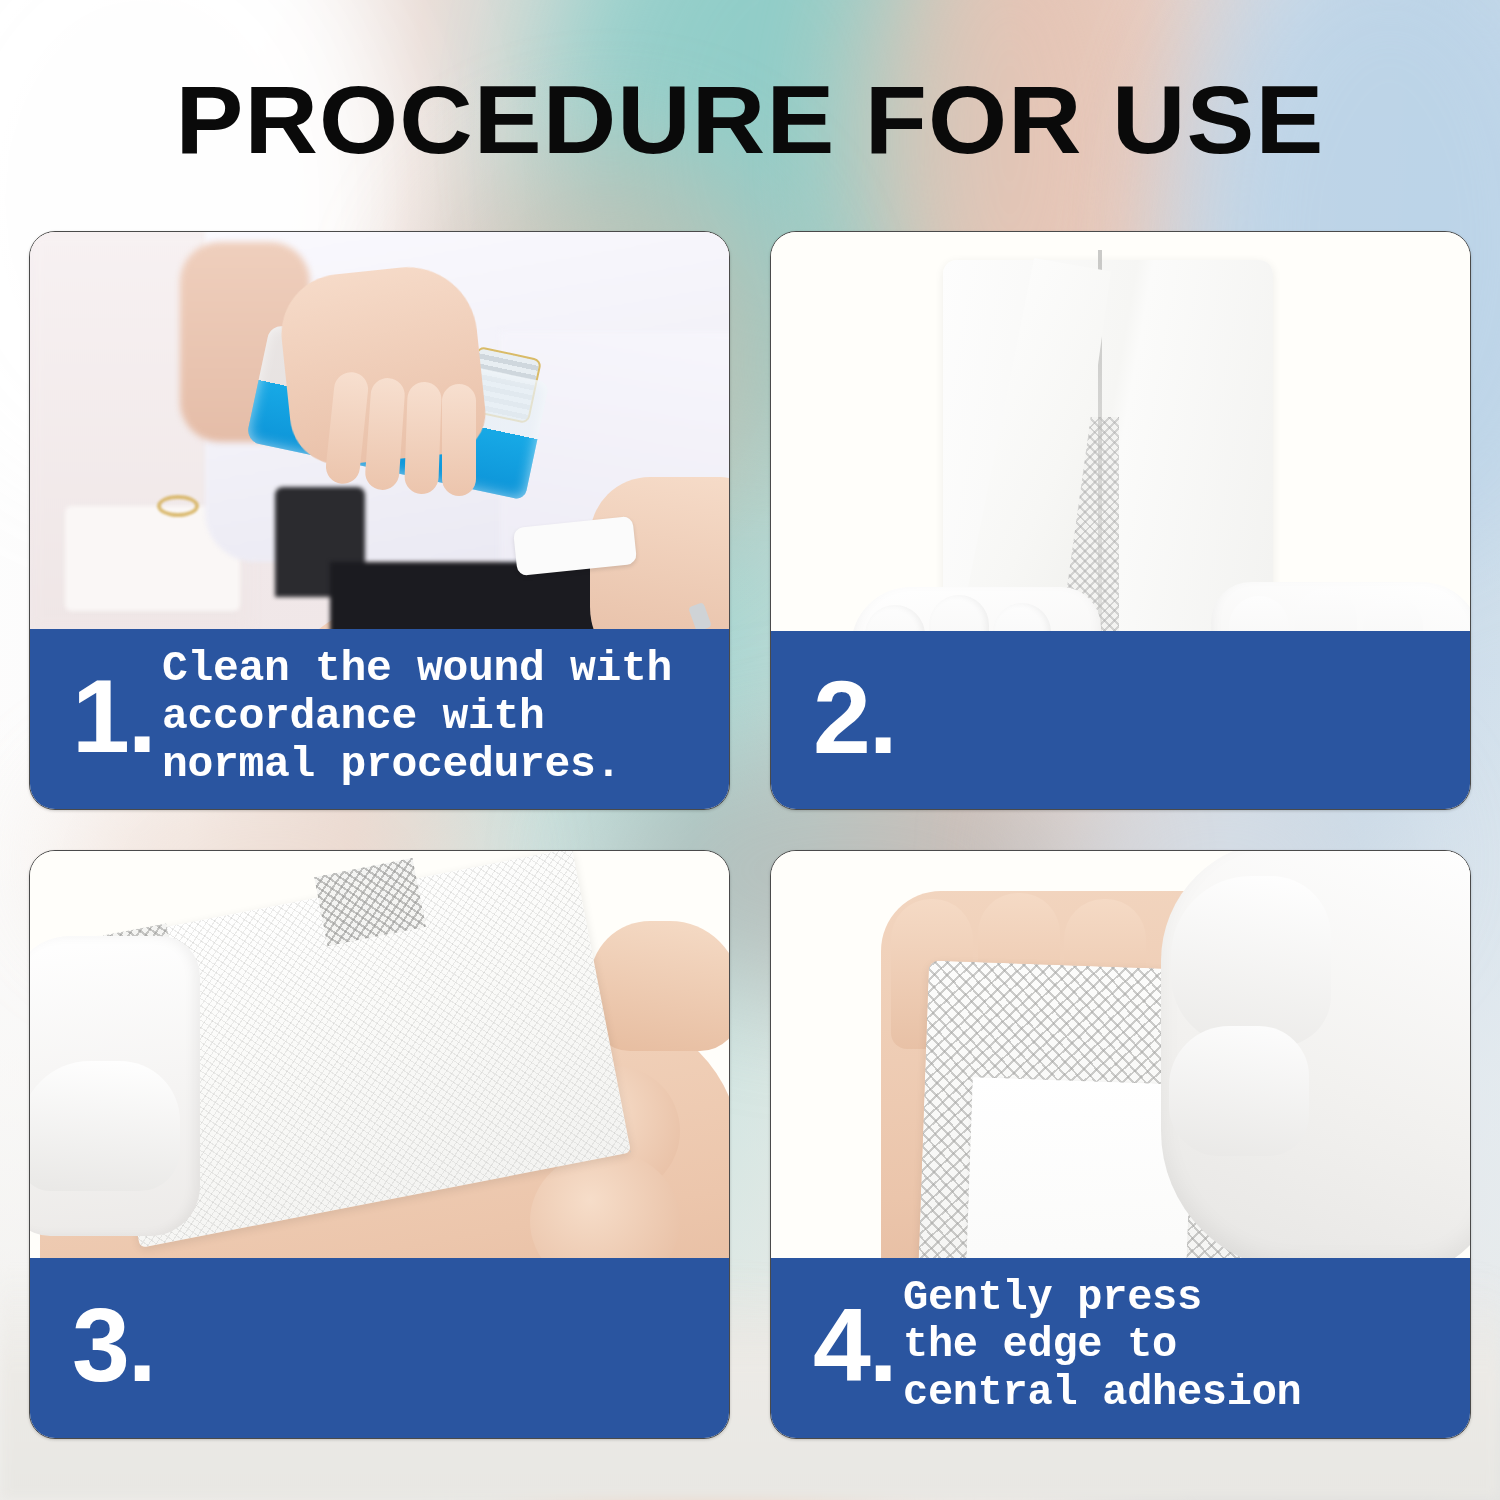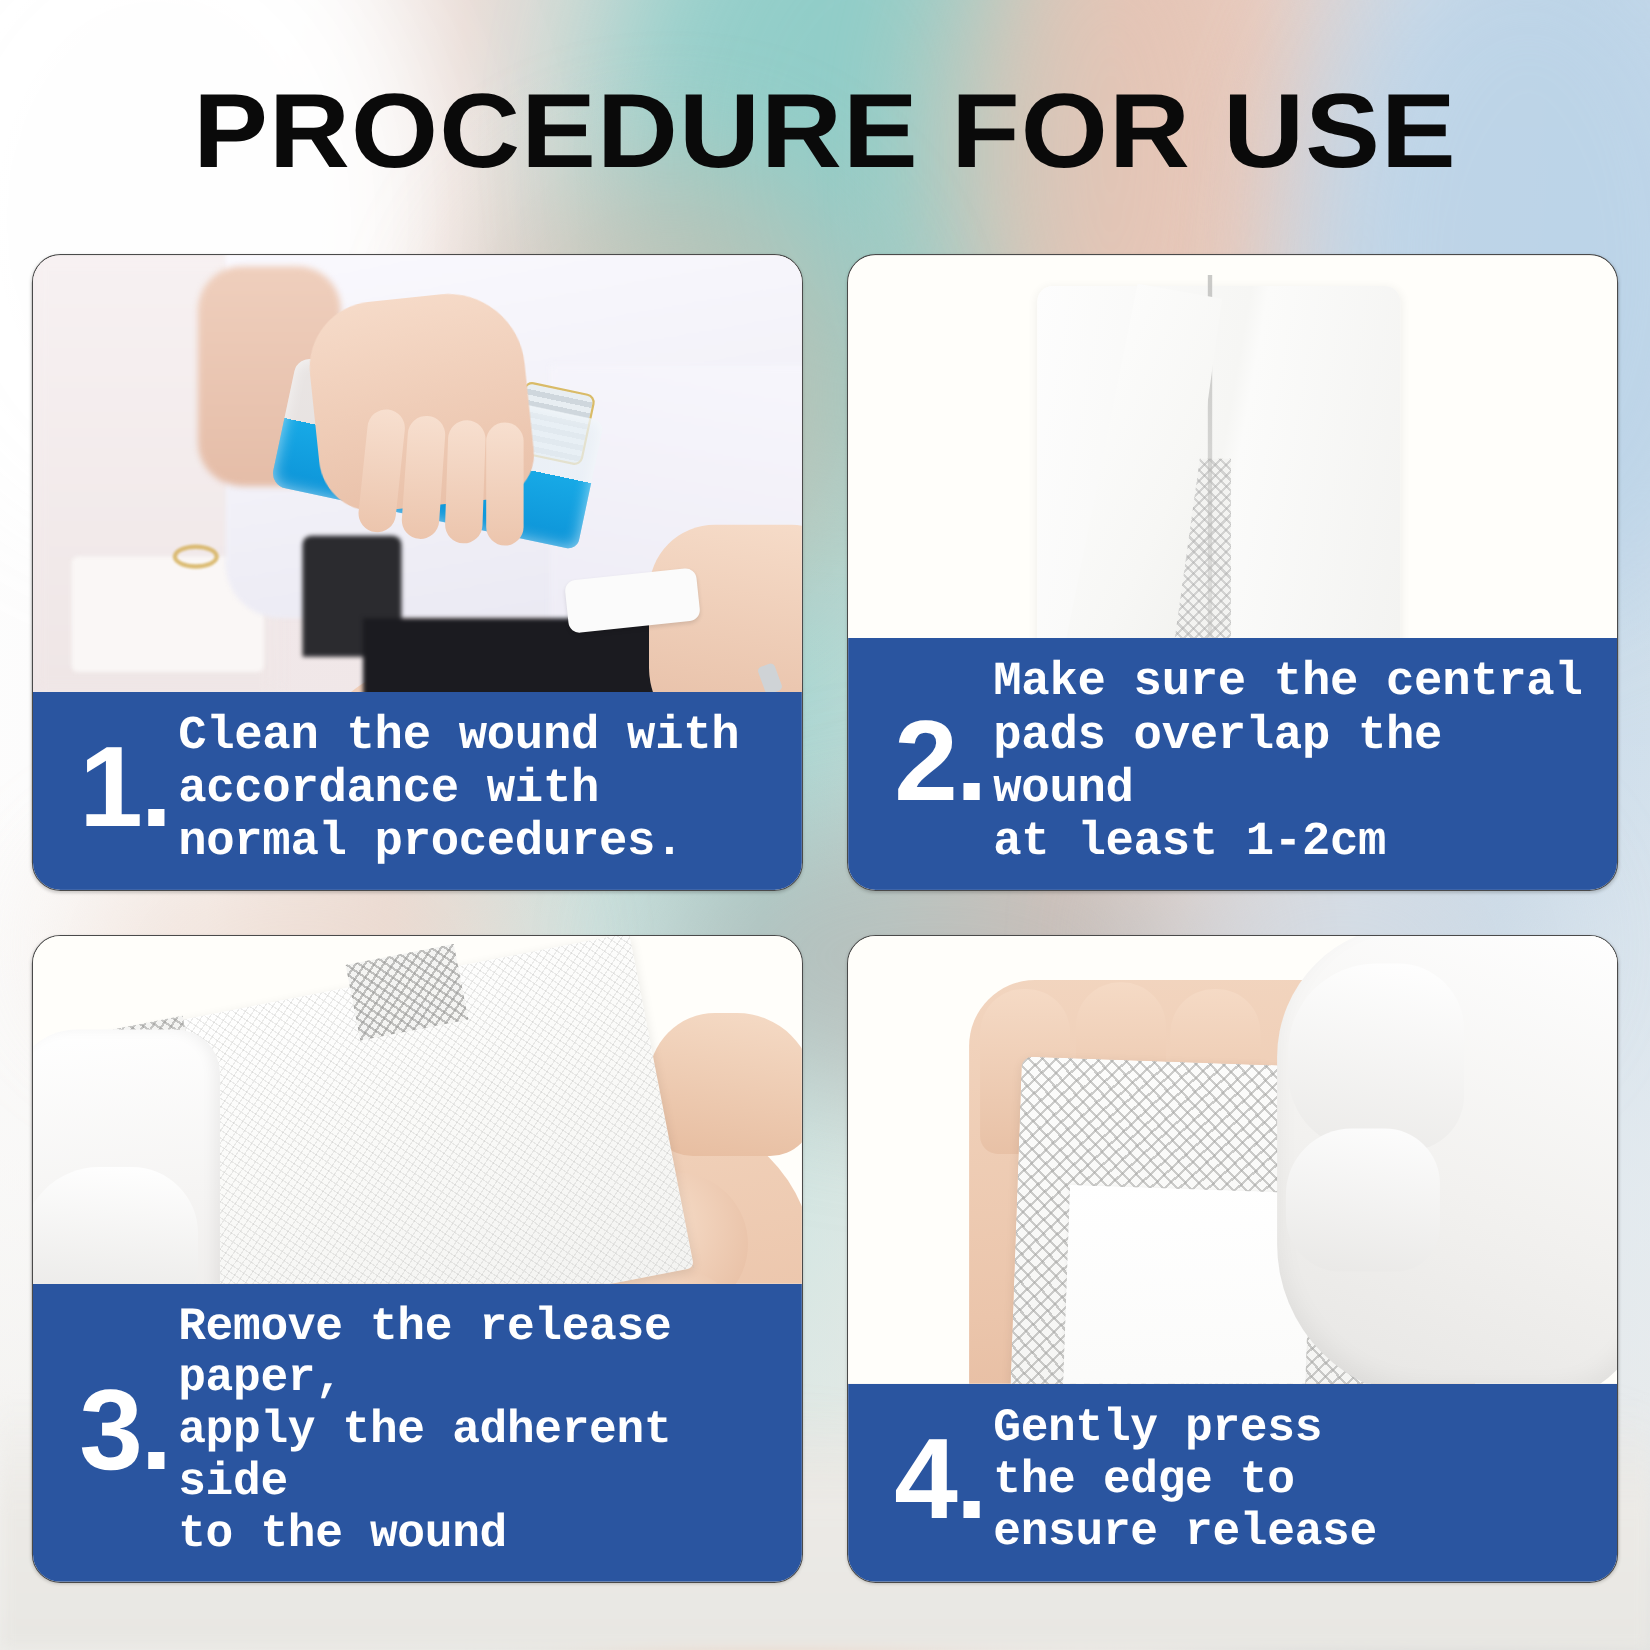--- a/index.html
+++ b/index.html
@@ -420,63 +420,57 @@
           <div class="fngr" style="left:142px; top:16px;  width:58px; height:180px;"></div>
         </div>
         <div class="glove-r">
           <div class="fngr" style="left:18px;  top:14px; width:60px; height:190px;"></div>
           <div class="fngr" style="left:84px;  top:6px;  width:62px; height:200px;"></div>
           <div class="fngr" style="left:152px; top:14px; width:60px; height:190px;"></div>
         </div>
       </div>
       <div class="caption">
         <div class="step-num">2.</div>
-        <div class="step-text">Make sure the central
-pads overlap the wound
-at least 1-2cm</div>
       </div>
     </div>
 
     <div class="card card-3 row-2">
       <div class="photo p3">
         <div class="hand"></div>
         <div class="knuckle k1"></div>
         <div class="knuckle k2"></div>
         <div class="knuckle k3"></div>
         <div class="thumb"></div>
         <div class="dressing">
           <div class="tex"></div>
         </div>
         <div class="pad-mesh"></div>
         <div class="pad-mesh2"></div>
         <div class="glove"></div>
         <div class="glove-th"></div>
       </div>
       <div class="caption">
         <div class="step-num">3.</div>
-        <div class="step-text">Remove the release paper,
-apply the adherent side
-to the wound</div>
       </div>
     </div>
 
     <div class="card card-4 row-2">
       <div class="photo p4">
         <div class="hand"></div>
         <div class="finger fg1"></div>
         <div class="finger fg2"></div>
         <div class="finger fg3"></div>
         <div class="gauze"></div>
         <div class="pad"></div>
         <div class="glove"></div>
         <div class="glove-pinch"></div>
         <div class="glove-th"></div>
       </div>
       <div class="caption">
         <div class="step-num">4.</div>
         <div class="step-text">Gently press
 the edge to
-ensure release</div>
+central adhesion</div>
       </div>
     </div>
 
   </div>
 </div>
 
 </body></html>

